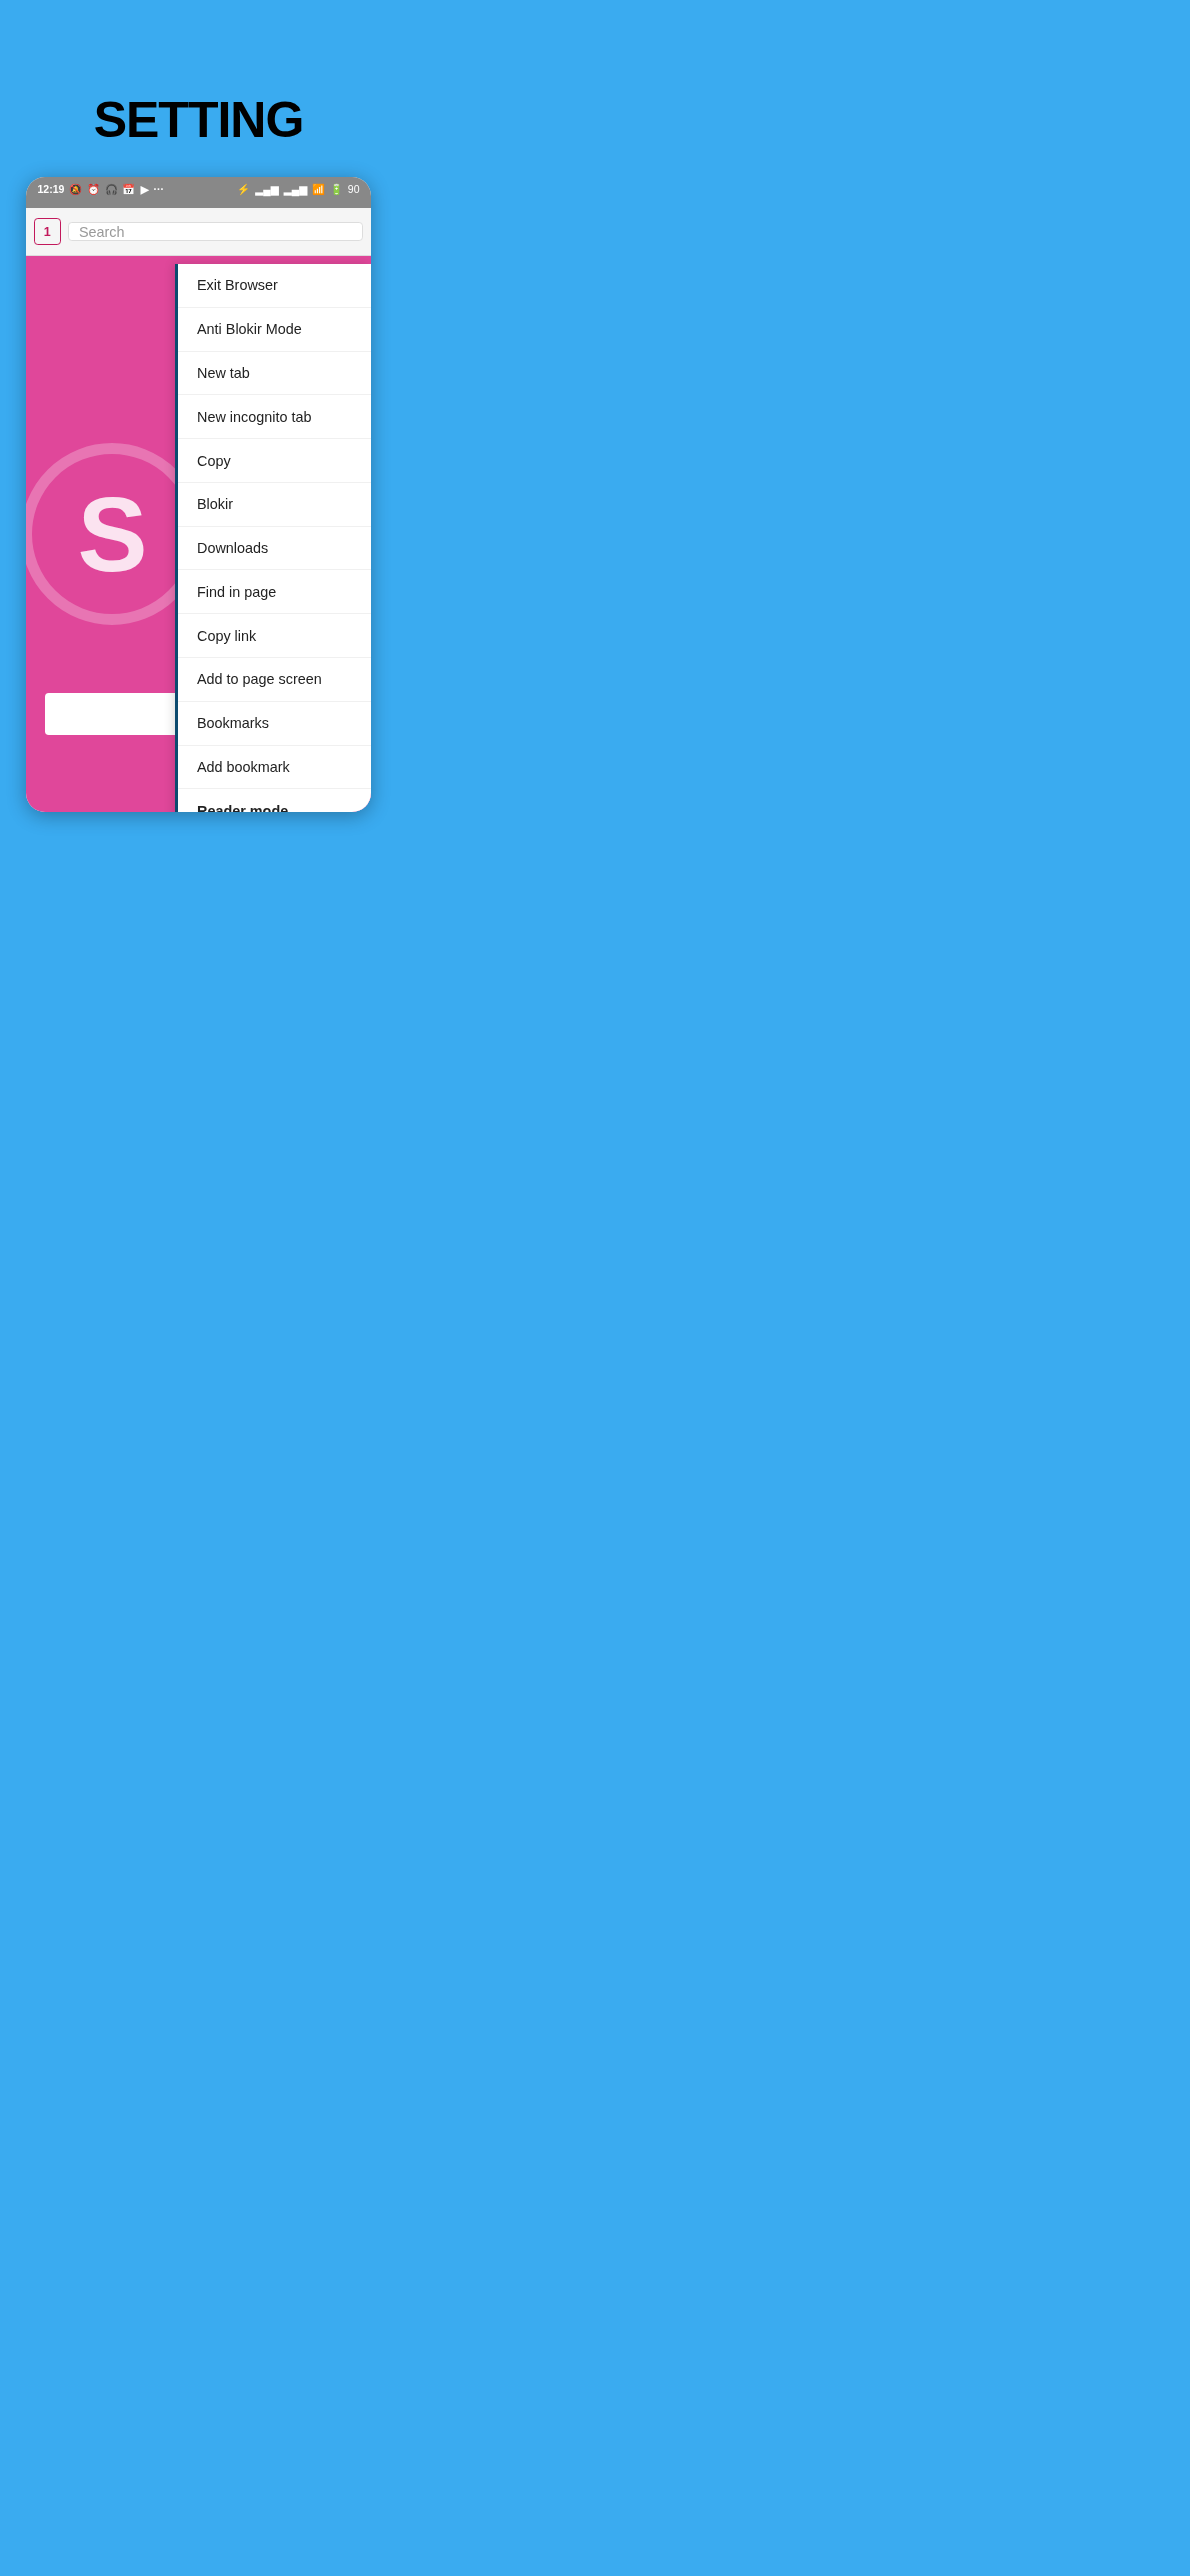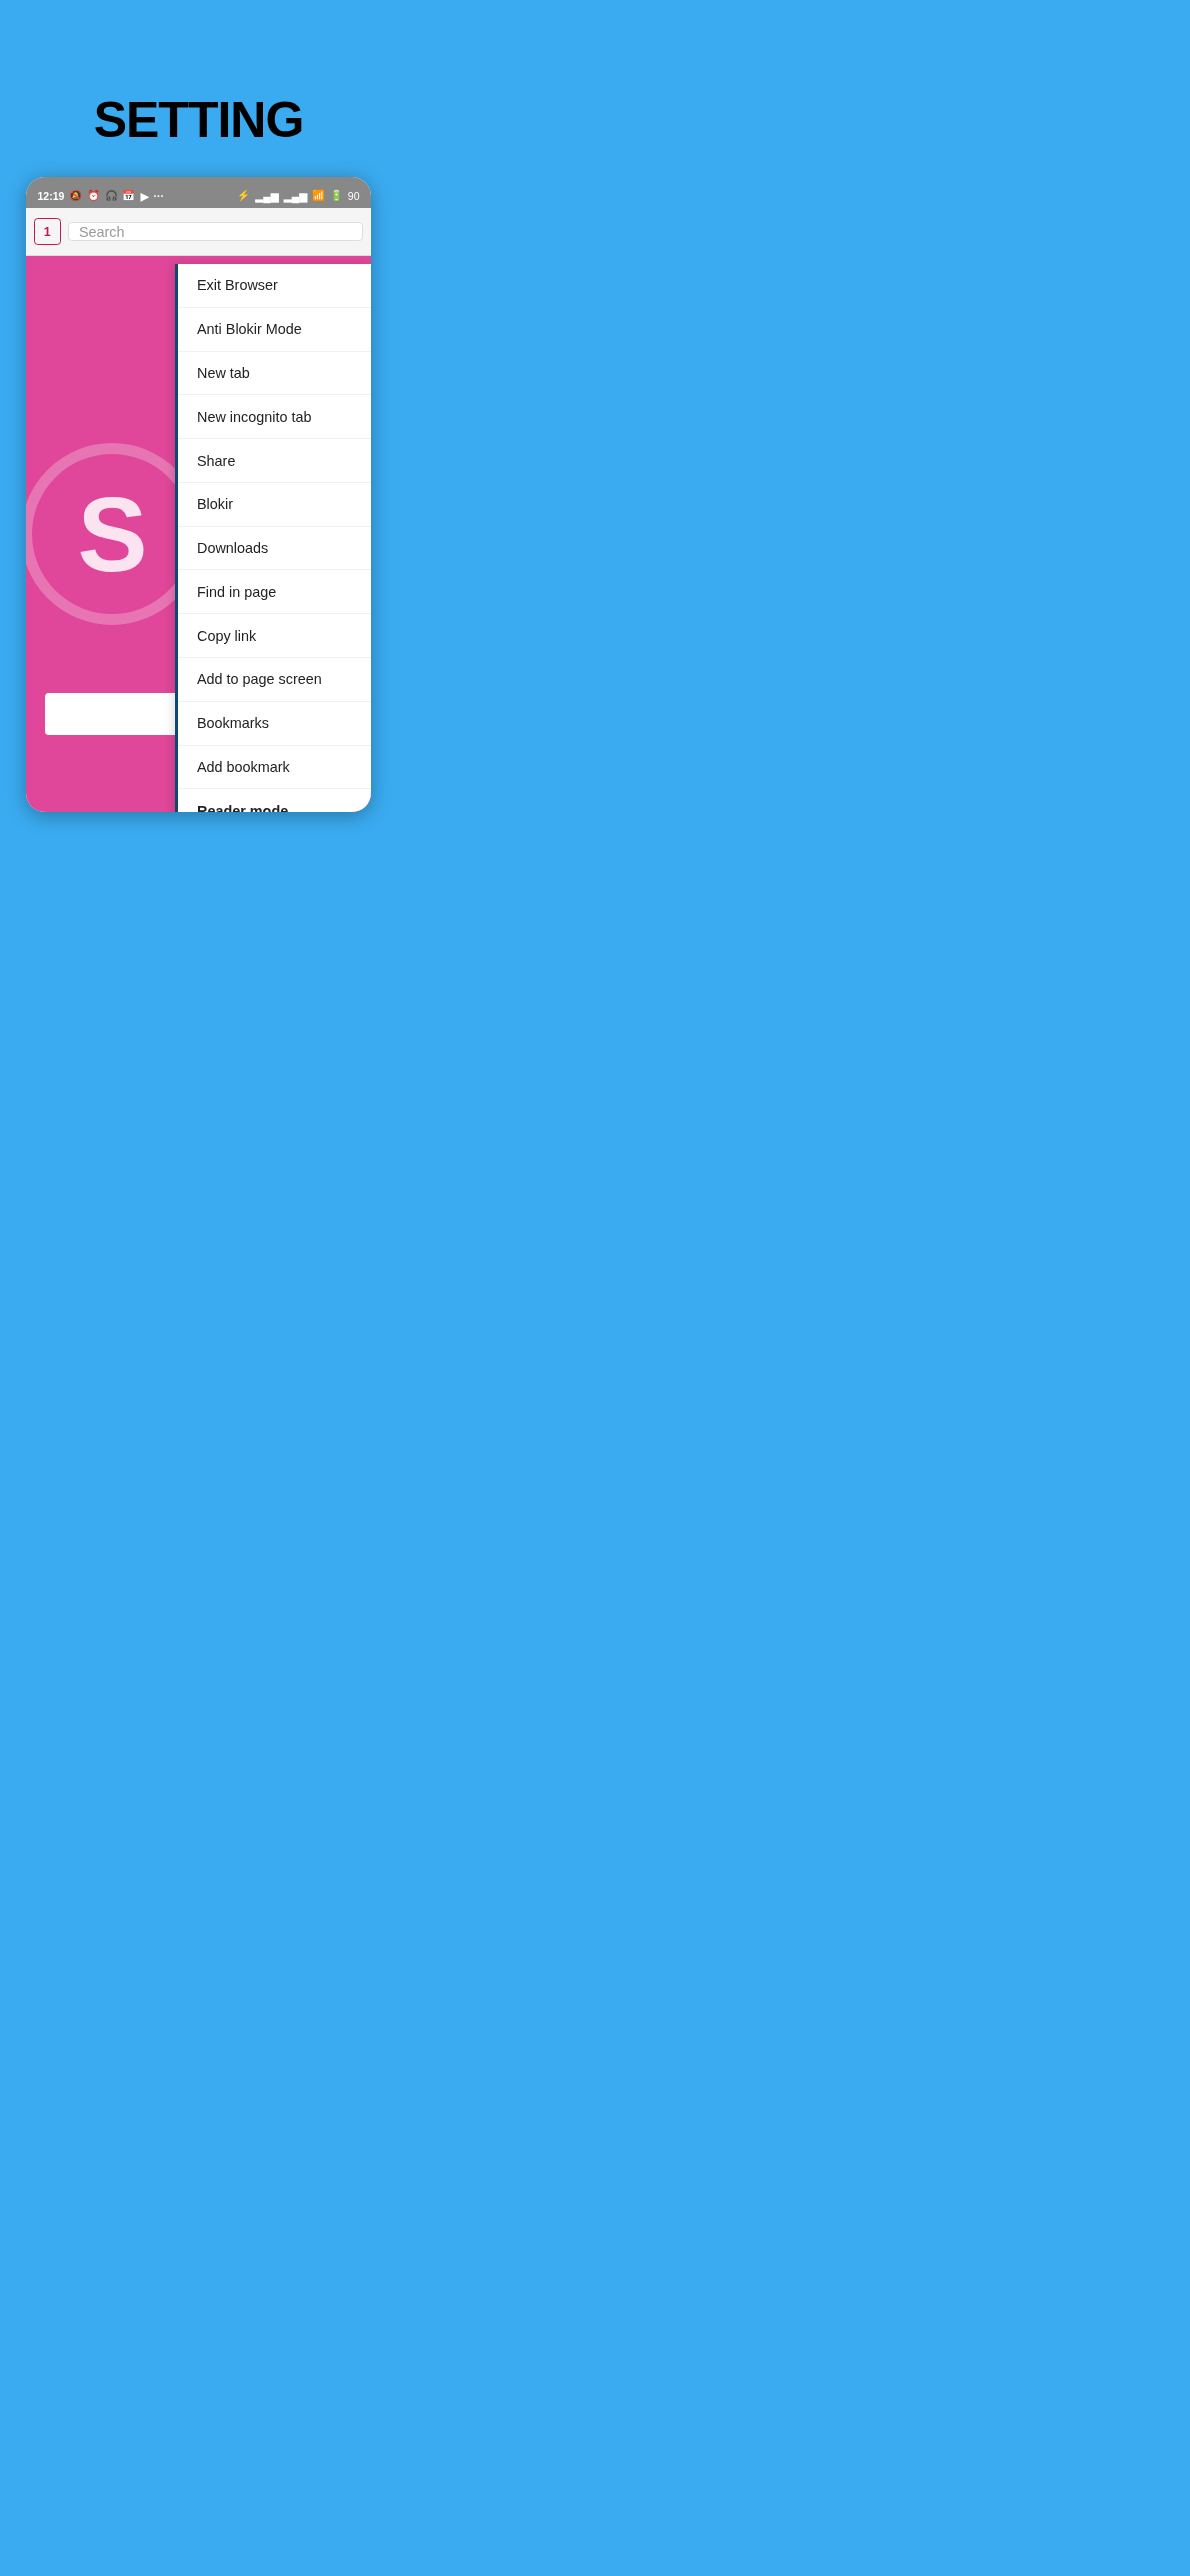--- a/index.html
+++ b/index.html
@@ -32,21 +32,21 @@
       border-radius: 19px;
       overflow: hidden;
       background: #fff;
       box-shadow: 0 3.8px 19px rgba(0,0,0,0.3);
     }
 
     .status-bar {
       background: #888;
       display: flex;
       justify-content: space-between;
-      align-items: flex-end;
+      align-items: flex-start;
       padding: 5.8px 11.5px;
       height: 31px;
     }
 
     .status-left {
       display: flex;
       align-items: center;
       gap: 4.8px;
       color: white;
       font-size: 10.5px;
@@ -225,21 +225,21 @@
     </div>
 
     <div class="white-input-bar"></div>
 
     <div class="dropdown-menu">
 
     <div class="menu-item">Exit Browser</div>
         <div class="menu-item">Anti Blokir Mode</div>
         <div class="menu-item">New tab</div>
         <div class="menu-item">New incognito tab</div>
-        <div class="menu-item">Share</div>
+        <div class="menu-item">Copy</div>
         <div class="menu-item">Blokir</div>
         <div class="menu-item">Downloads</div>
         <div class="menu-item">Find in page</div>
         <div class="menu-item">Copy link</div>
         <div class="menu-item">Add to page screen</div>
         <div class="menu-item">Bookmarks</div>
         <div class="menu-item">Add bookmark</div>
         <div class="menu-item">Reader mode</div>
       </div>
 

